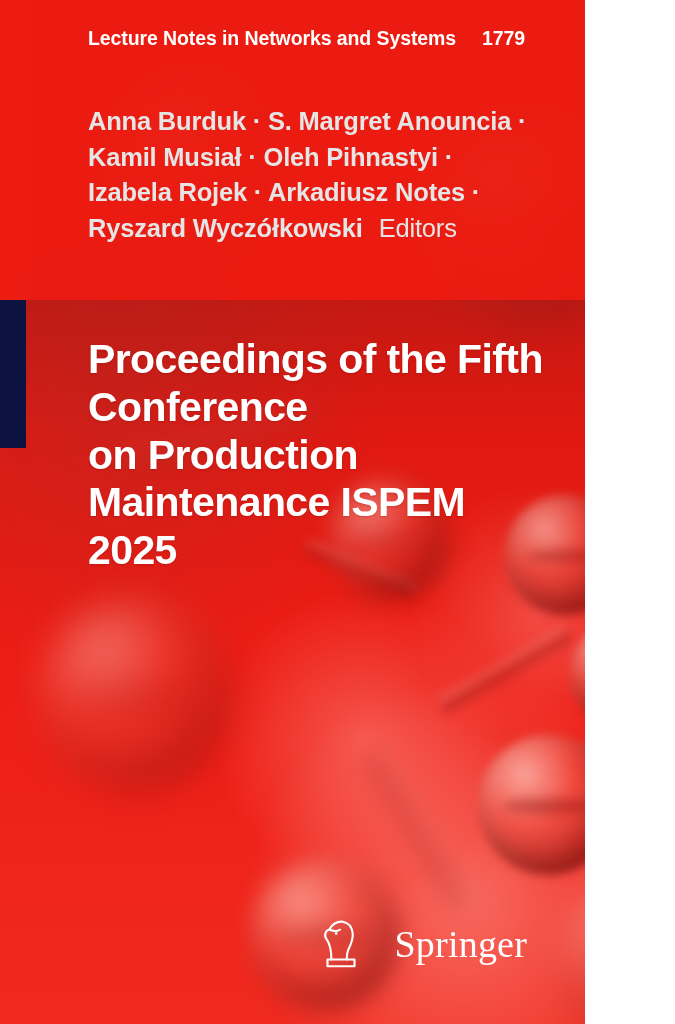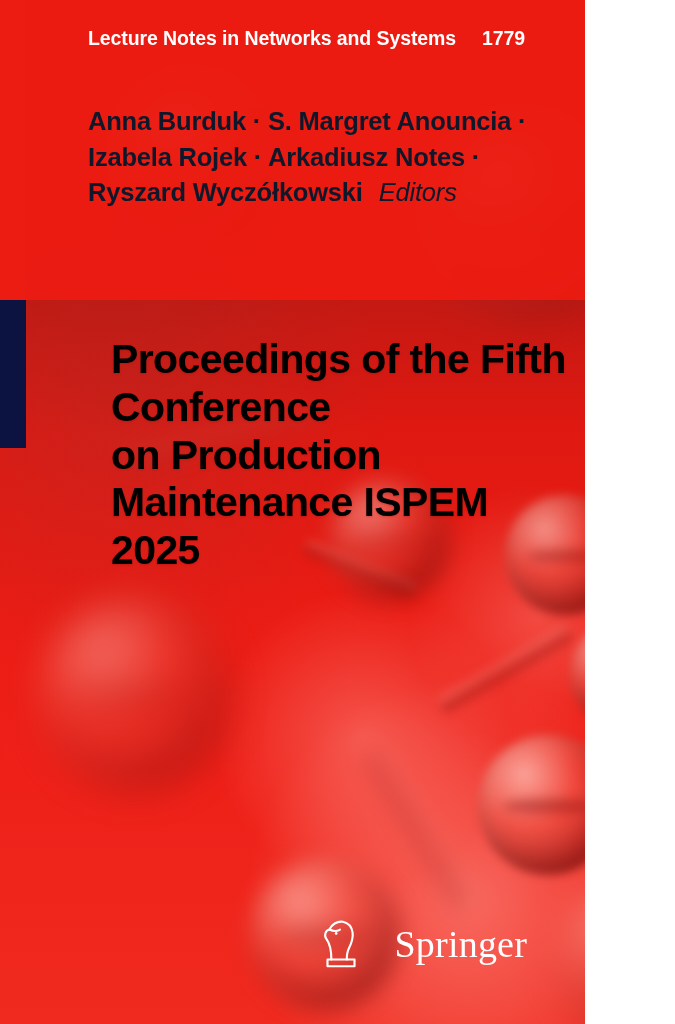--- a/index.html
+++ b/index.html
@@ -114,44 +114,42 @@
     display: inline-block;
     margin-left: 26px;
     font-weight: bold;
   }
 
   .editors {
     position: absolute;
     left: 88px;
     top: 104px;
     width: 570px;
-    color: #0f172a;
+    color: #e5e5e5;
     font-size: 25.5px;
     font-weight: bold;
     line-height: 1.40;
     letter-spacing: -0.2px;
   }
   .editors-label {
     font-weight: normal;
-    font-style: italic;
     padding-left: 16px;
   }
 
   .title {
     position: absolute;
     left: 88px;
     top: 336px;
     width: 560px;
-    color: #000000;
+    color: #ffffff;
     font-size: 41px;
     font-weight: bold;
     line-height: 1.165;
     letter-spacing: -0.6px;
     text-shadow: 0 1px 2px rgba(120,10,8,0.25);
-    margin-left: 23px;
   }
 
   
   .springer {
     position: absolute;
     right: 58px;
     bottom: 52px;
     display: flex;
     align-items: center;
     gap: 28px;
@@ -199,20 +197,21 @@
 
   <div class="spine-strip"></div>
   <div class="spine-mark"></div>
 
   <div class="series-line">
     <span>Lecture Notes in Networks and Systems</span><span class="series-number">1779</span>
   </div>
 
   <div class="editors">
     <div>Anna Burduk · S. Margret Anouncia ·</div>
+    <div>Kamil Musiał · Oleh Pihnastyi ·</div>
     <div>Izabela Rojek · Arkadiusz Notes ·</div>
     <div>
       <span>Ryszard Wyczółkowski</span><span class="editors-label">Editors</span>
     </div>
   </div>
 
   <div class="title">
     <div>Proceedings of the Fifth</div>
     <div>Conference</div>
     <div>on Production</div>

